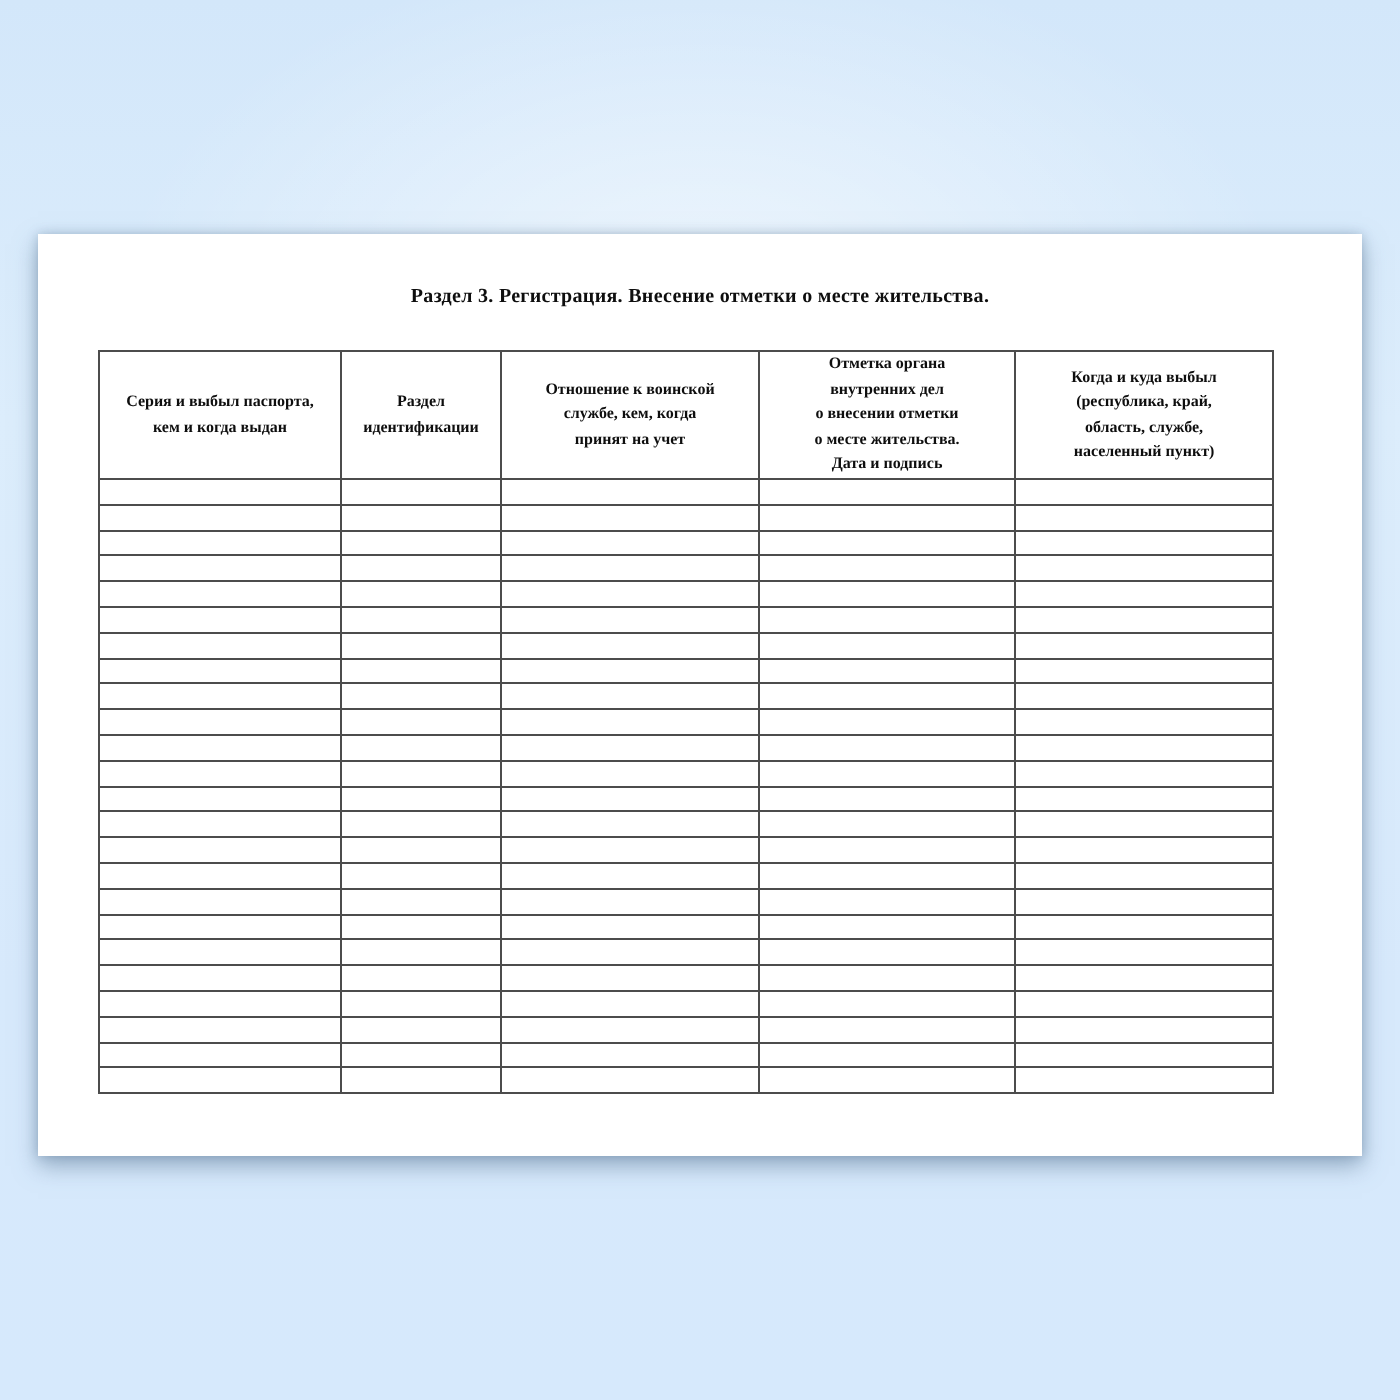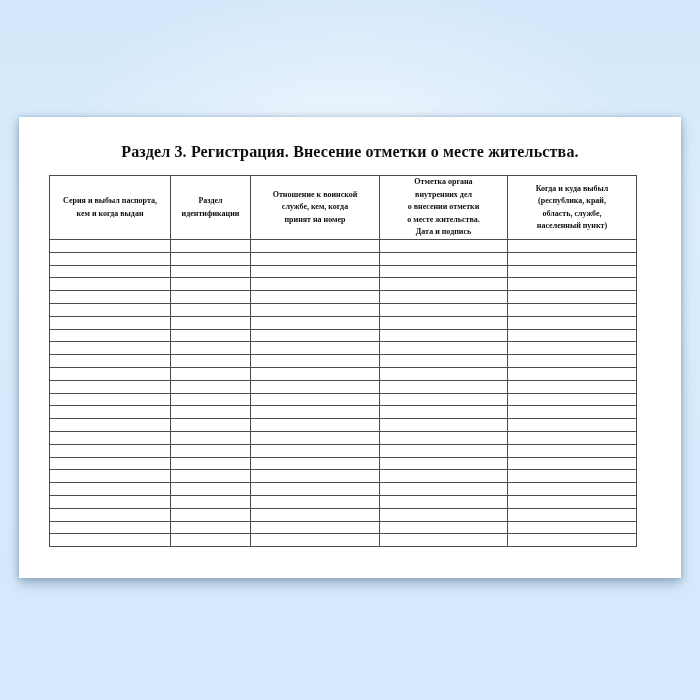--- a/index.html
+++ b/index.html
@@ -25,21 +25,21 @@
     background: #ffffff;
     box-shadow: 0 5px 11px rgba(92, 122, 152, 0.55), 0 0 5px rgba(92, 122, 152, 0.35);
   }
   .page-title {
     position: absolute;
     left: 0;
     top: 26px;
     width: 100%;
     text-align: center;
     font-weight: bold;
-    font-size: 16px;
+    font-size: 10px;
     color: #0e0e0e;
     letter-spacing: 0.15px;
   }
   table.reg-table {
     position: absolute;
     left: 30px;
     top: 58px;
     width: 587px;
     border-collapse: collapse;
     table-layout: fixed;
@@ -84,21 +84,21 @@
         <col style="width: 129px;">
       </colgroup>
     <thead>
       <tr id="header-row">
           <th>Серия и выбыл паспорта,
 кем и когда выдан</th>
           <th>Раздел
 идентификации</th>
           <th>Отношение к воинской
 службе, кем, когда
-принят на номер</th>
+принят на учет</th>
           <th>Отметка органа
 внутренних дел
 о внесении отметки
 о месте жительства.
 Дата и подпись</th>
           <th>Когда и куда выбыл
 (республика, край,
 область, службе,
 населенный пункт)</th>
         </tr>

